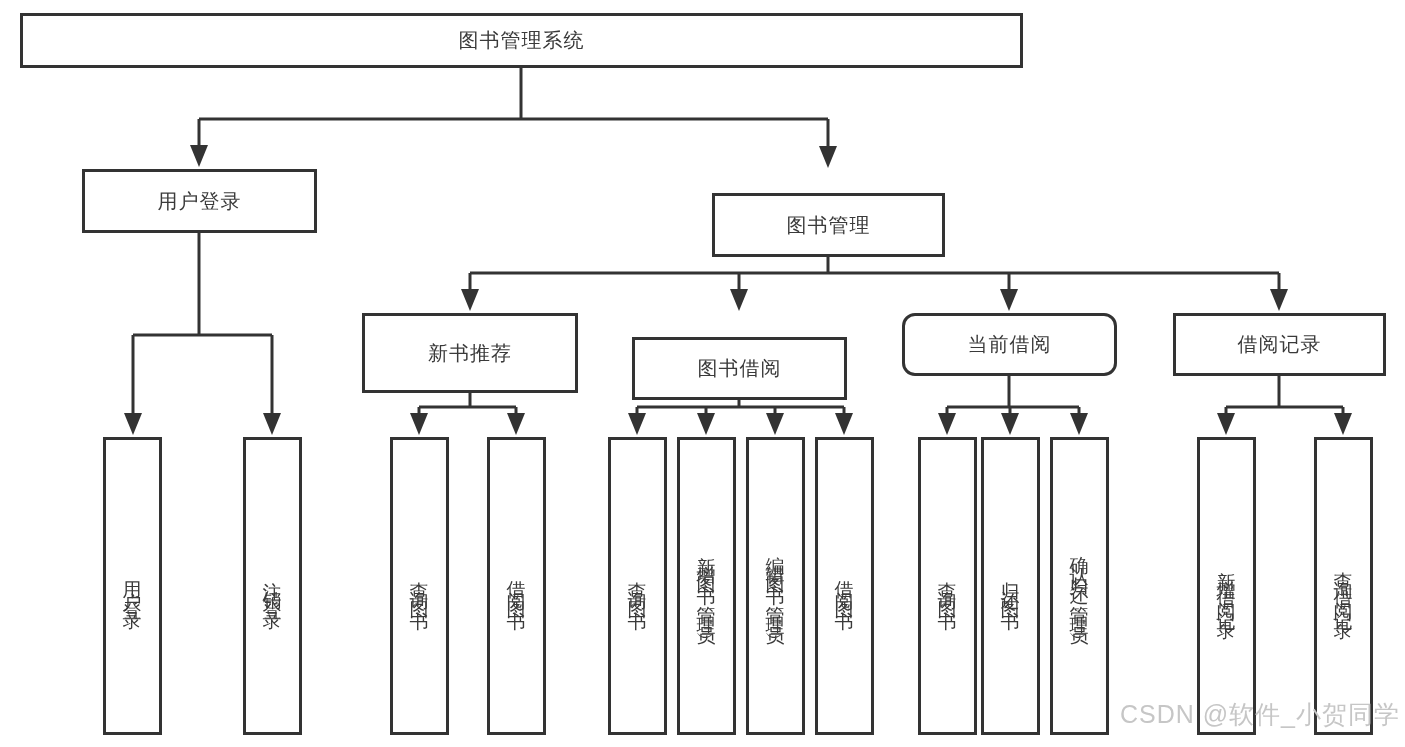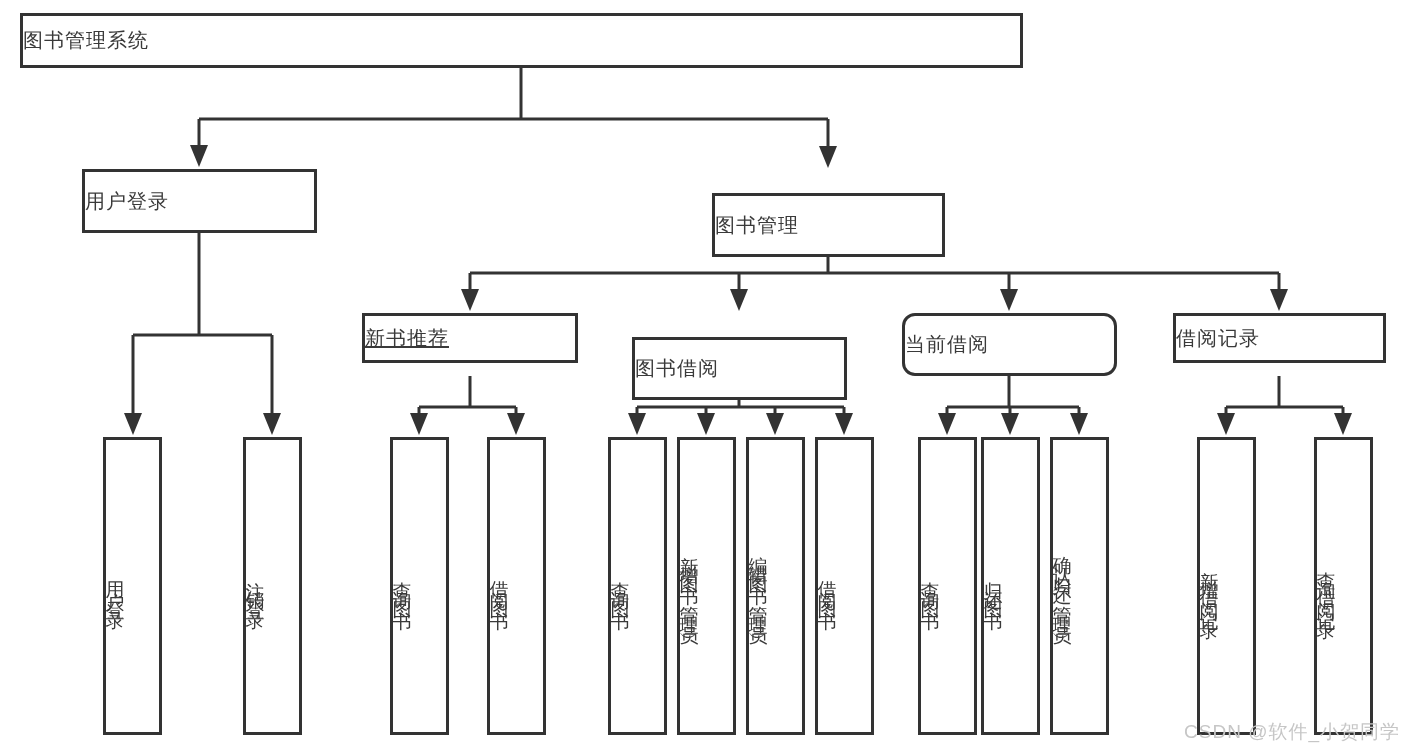--- a/index.html
+++ b/index.html
@@ -20,21 +20,21 @@
     left: 0; top: 0;
     width: 1405px; height: 747px;
   }
   .node {
     position: absolute;
     box-sizing: border-box;
     border: 3px solid #333333;
     background: #ffffff;
     display: flex;
     align-items: center;
-    justify-content: flex-start;
+    justify-content: center;
     color: #3a3a3a;
   }
   .h-node {
     font-size: 20px;
     letter-spacing: 1px;
     white-space: nowrap;
   }
   .v-node {
     width: 59px;
     top: 437px;
@@ -47,43 +47,43 @@
     letter-spacing: 10px;
     line-height: 1;
     white-space: nowrap;
   }
   
   #node-root   { left: 20px;  top: 13px;  width: 1003px; height: 55px; }
   
   #node-l2-0   { left: 82px;  top: 169px; width: 235px; height: 64px; }
   #node-l2-1   { left: 712px; top: 169px; width: 233px; height: 64px; margin-top: 24px; }
   
-  #node-l3-0   { left: 362px;  top: 313px; width: 216px; height: 50px; text-decoration: underline; }
+  #node-l3-0   { left: 362px;  top: 313px; width: 216px; height: 80px; }
   #node-l3-1   { left: 632px;  top: 313px; width: 215px; height: 63px; margin-top: 24px; }
   #node-l3-2   { left: 902px;  top: 313px; width: 215px; height: 63px; border-radius: 13px; }
-  #node-l3-3   { left: 1173px; top: 313px; width: 213px; height: 50px; }
+  #node-l3-3   { left: 1173px; top: 313px; width: 213px; height: 63px; }
   
   #leaf-0  { left: 103px;  }
   #leaf-1  { left: 243px;  }
   #leaf-2  { left: 390px;  }
   #leaf-3  { left: 487px;  }
   #leaf-4  { left: 608px;  }
   #leaf-5  { left: 677px;  }
   #leaf-6  { left: 746px;  }
   #leaf-7  { left: 815px;  }
   #leaf-8  { left: 918px;  }
   #leaf-9  { left: 981px;  }
   #leaf-10 { left: 1050px; }
   #leaf-11 { left: 1197px; }
   #leaf-12 { left: 1314px; }
   #watermark {
     position: absolute;
     right: 5px;
-    bottom: 2px;
-    font-size: 19px;
+    bottom: 16px;
+    font-size: 25px;
     color: #c6c6c6;
     letter-spacing: 1px;
     white-space: nowrap;
     z-index: 5;
   }
   .line { stroke: #333333; stroke-width: 3; fill: none; }
   .arrow { fill: #333333; stroke: none; }
 </style>
 </head>
 <body>

